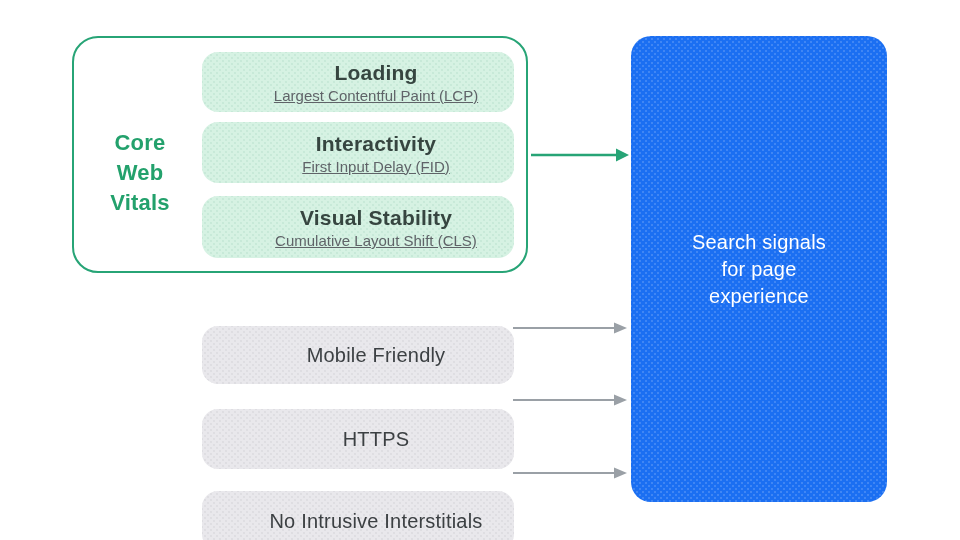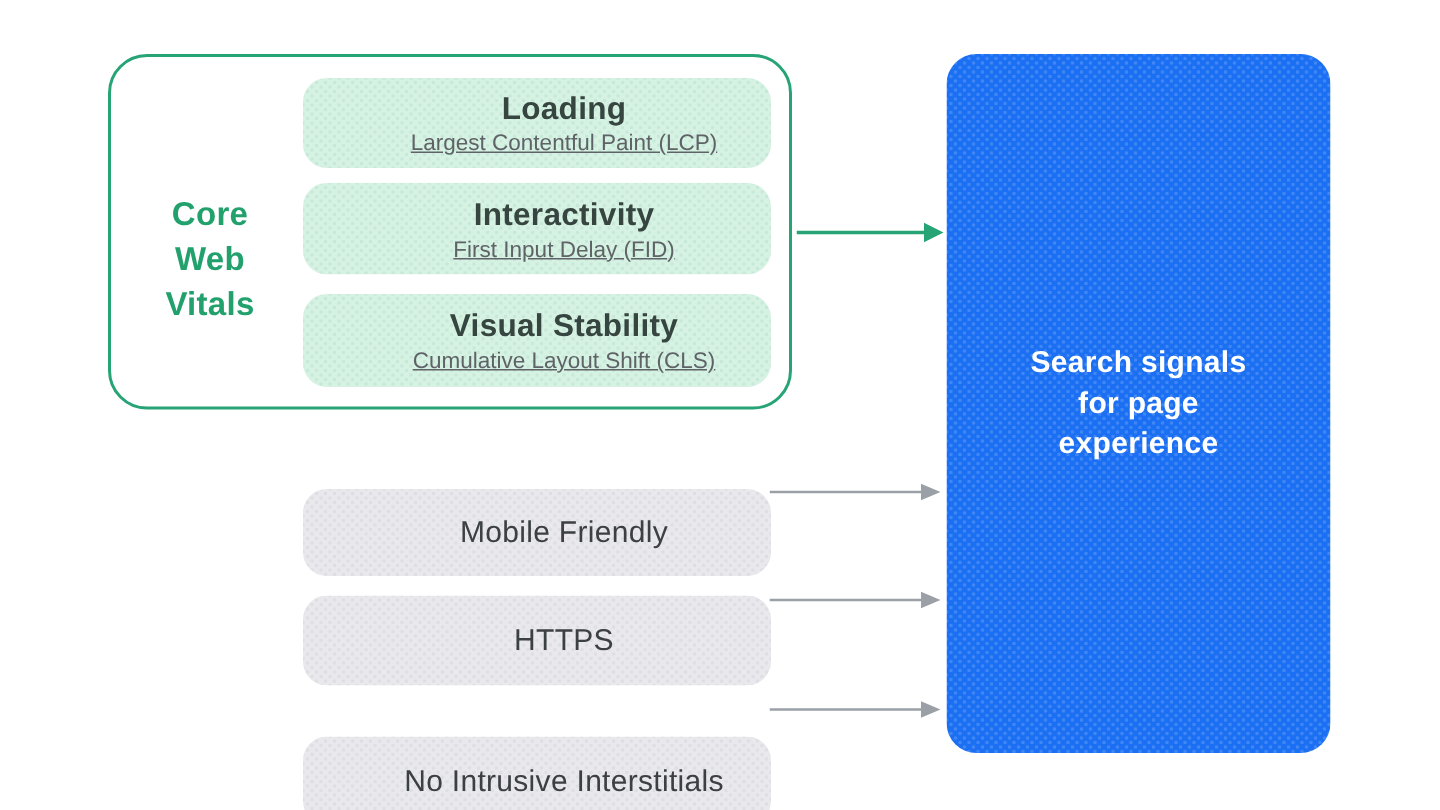--- a/index.html
+++ b/index.html
@@ -113,21 +113,21 @@
     background-size: 6px 6px;
     background-position: 0 0, 3px 3px;
     display: flex;
     align-items: center;
     justify-content: center;
   }
   .result-text {
     color: #ffffff;
     font-size: 20px;
     line-height: 27px;
-    font-weight: 700;
+    font-weight: 400;
     text-align: center;
     white-space: pre-line;
     letter-spacing: 0.2px;
   }
   .arrow {
     position: absolute;
   }
 </style>
 </head>
 <body>
@@ -151,21 +151,21 @@
 
   <div class="card green" style="top:196px;height:62px">
     <div class="card-title">Visual Stability</div>
     <div class="card-sub">Cumulative Layout Shift (CLS)</div>
   </div>
 
   <div class="card gray" style="top:299px;height:58px">
     <div class="signal-label">Mobile Friendly</div>
   </div>
 
-  <div class="card gray" style="top:370px;height:60px">
+  <div class="card gray" style="top:382px;height:60px">
     <div class="signal-label">HTTPS</div>
   </div>
 
   <div class="card gray" style="top:464px;height:59px">
     <div class="signal-label">No Intrusive Interstitials</div>
   </div>
 
   <svg class="arrow" style="left:531px;top:147px" width="98" height="16">
     <line x1="0" y1="8" x2="87" y2="8" stroke="#27A476" stroke-width="2.4"></line>
     <polygon points="85,1.5 98,8 85,14.5" fill="#27A476"></polygon>

